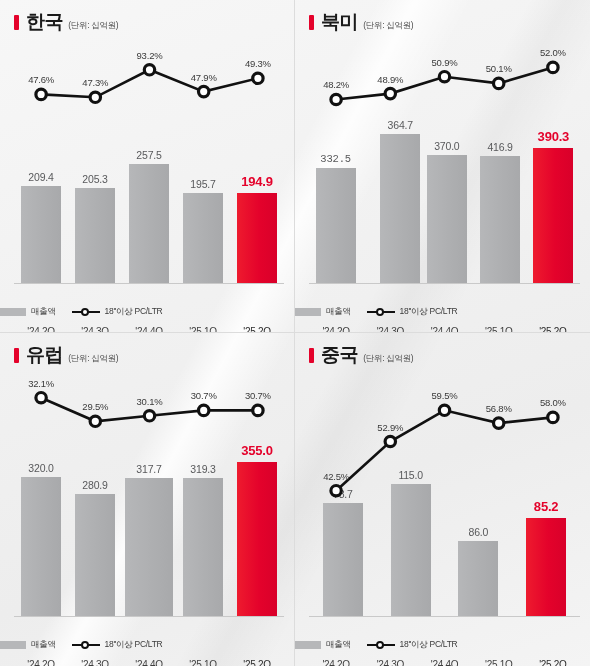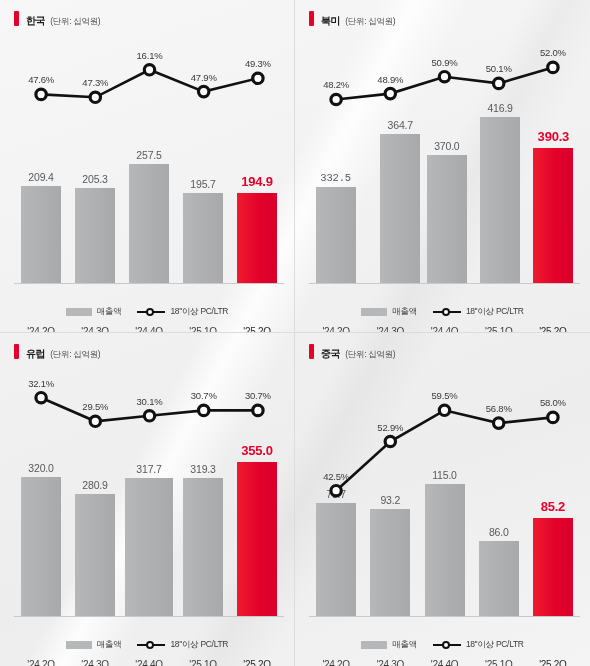--- a/index.html
+++ b/index.html
@@ -17,21 +17,21 @@
   }
   .grid{position:absolute;inset:0;display:grid;grid-template-columns:295px 295px;grid-template-rows:333px 333px;}
   .panel{position:relative;box-sizing:border-box;overflow:hidden;}
   .panel.b1{border-right:1px solid #dcdcdc;border-bottom:1px solid #dcdcdc;}
   .panel.b2{border-bottom:1px solid #dcdcdc;}
   .panel.b3{border-right:1px solid #dcdcdc;}
 
   
   .title-row{position:absolute;left:14px;top:9px;display:flex;align-items:baseline;}
   .title-accent{width:5px;height:15px;background:#e4022b;margin-right:7px;position:relative;top:2px;border-radius:1px;}
-  .title-name{font-size:10px;font-weight:bold;letter-spacing:-0.4px;color:#1a1a1a;}
+  .title-name{font-size:19px;font-weight:bold;letter-spacing:-0.4px;color:#1a1a1a;}
   .title-unit{font-size:8.5px;color:#4d4d4d;margin-left:5px;letter-spacing:-0.3px;}
 
   
   .plot{position:absolute;left:14px;right:10px;top:36px;height:248px;}
   .baseline{position:absolute;left:0;right:0;bottom:0;height:1px;background:#c9c9c9;}
   .cols{position:absolute;inset:0;display:flex;}
   .col{flex:1;position:relative;display:flex;justify-content:center;align-items:flex-end;}
 
   .bar{width:40px;background:linear-gradient(90deg,#b6b7b9 0%,#aeafb1 55%,#a8a9ab 100%);position:relative;}
   .bar.hl{background:linear-gradient(90deg,#ee1b2e 0%,#e4022b 55%,#d9002a 100%);}
@@ -42,21 +42,21 @@
   
   .line-svg{position:absolute;left:0;top:0;width:100%;height:100%;overflow:visible;pointer-events:none;}
   .pct{position:absolute;transform:translate(-50%,-100%);font-size:9.5px;color:#3a3a3a;white-space:nowrap;letter-spacing:-0.2px;}
 
   
   .xaxis{position:absolute;left:14px;right:10px;top:287px;display:flex;}
   .xtick{flex:1;text-align:center;font-size:10px;color:#3f3f3f;letter-spacing:-0.3px;margin-top:39px;}
   .xtick.hl{color:#2b2b2b;}
 
   
-  .legend{position:absolute;left:0;right:0;top:306px;display:flex;justify-content:center;align-items:center;gap:16px;}
+  .legend{position:absolute;left:0;right:0;top:306px;display:flex;justify-content:flex-start;align-items:center;gap:16px;}
   .lg{display:flex;align-items:center;gap:5px;}
   .lg-swatch{width:26px;height:8px;background:#b6b7b9;}
   .lg-text{font-size:8.5px;color:#3a3a3a;letter-spacing:-0.3px;}
   .lg-marker{position:relative;width:28px;height:10px;}
   .lg-marker .ln{position:absolute;top:4px;left:0;width:28px;height:2.4px;background:#111;}
   .lg-marker .dot{position:absolute;top:1px;left:9px;width:8px;height:8px;border-radius:50%;background:#fff;border:2.6px solid #111;box-sizing:border-box;}
 </style>
 </head>
 <body>
 
@@ -101,21 +101,21 @@
             <polyline points="27.1,58.4 81.3,61.3 135.5,33.8 189.7,55.6 243.9,42.3" fill="none" stroke="#111111" stroke-width="2.6"></polyline>
             <circle cx="27.1" cy="58.4" r="5.2" fill="#ffffff" stroke="#111111" stroke-width="3.2"></circle>
             <circle cx="81.3" cy="61.3" r="5.2" fill="#ffffff" stroke="#111111" stroke-width="3.2"></circle>
             <circle cx="135.5" cy="33.8" r="5.2" fill="#ffffff" stroke="#111111" stroke-width="3.2"></circle>
             <circle cx="189.7" cy="55.6" r="5.2" fill="#ffffff" stroke="#111111" stroke-width="3.2"></circle>
             <circle cx="243.9" cy="42.3" r="5.2" fill="#ffffff" stroke="#111111" stroke-width="3.2"></circle>
           </svg>
         <div class="baseline"></div>
       <div class="pct" style="left: 27.1px; top: 49.4211px;">47.6%</div>
           <div class="pct" style="left: 81.3px; top: 52.2632px;">47.3%</div>
-          <div class="pct" style="left: 135.5px; top: 24.7895px;">16.1%</div>
+          <div class="pct" style="left: 135.5px; top: 24.7895px;">93.2%</div>
           <div class="pct" style="left: 189.7px; top: 46.5789px;">47.9%</div>
           <div class="pct" style="left: 243.9px; top: 33.3158px;">49.3%</div>
         </div>
       <div class="xaxis">
           <div class="xtick">'24.2Q</div>
           <div class="xtick">'24.3Q</div>
           <div class="xtick">'24.4Q</div>
           <div class="xtick">'25.1Q</div>
           <div class="xtick hl">'25.2Q</div>
         </div>
@@ -136,36 +136,36 @@
 
     <div class="panel b2">
       <div class="title-row">
         <span class="title-accent"></span>
         <span class="title-name">북미</span>
         <span class="title-unit">(단위: 십억원)</span>
       </div>
       <div class="plot">
         <div class="cols">
             <div class="col">
-              <div class="bar" style="height: 97px; font-family: Liberation Mono, monospace;">
+              <div class="bar" style="height: 116px; font-family: Liberation Mono, monospace;">
                 <span class="bar-label">332.5</span>
               </div>
             </div>
             <div class="col">
               <div class="bar" style="height: 150px; margin-left: 18px;">
                 <span class="bar-label">364.7</span>
               </div>
             </div>
             <div class="col">
               <div class="bar" style="height: 129px;">
                 <span class="bar-label">370.0</span>
               </div>
             </div>
             <div class="col">
-              <div class="bar" style="height: 167px;">
+              <div class="bar" style="height: 128px;">
                 <span class="bar-label">416.9</span>
               </div>
             </div>
             <div class="col">
               <div class="bar hl" style="height: 136px;">
                 <span class="bar-label">390.3</span>
               </div>
             </div>
           </div>
         <svg class="line-svg">
@@ -283,25 +283,20 @@
         <span class="title-unit">(단위: 십억원)</span>
       </div>
       <div class="plot">
         <div class="cols">
             <div class="col">
               <div class="bar" style="height: 114px;">
                 <span class="bar-label">78.7</span>
               </div>
             </div>
             <div class="col">
-              <div class="bar" style="height: 108px;">
-                <span class="bar-label">93.2</span>
-              </div>
-            </div>
-            <div class="col">
               <div class="bar" style="height: 133px;">
                 <span class="bar-label">115.0</span>
               </div>
             </div>
             <div class="col">
               <div class="bar" style="height: 76px;">
                 <span class="bar-label">86.0</span>
               </div>
             </div>
             <div class="col">

